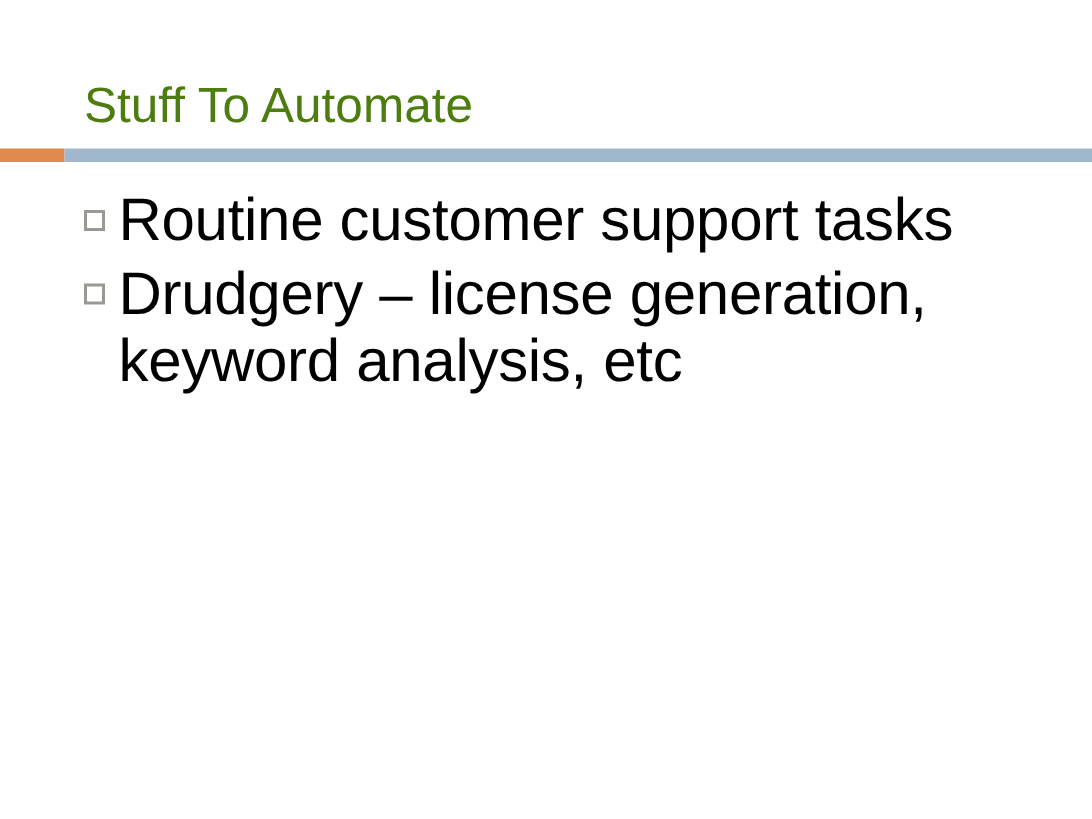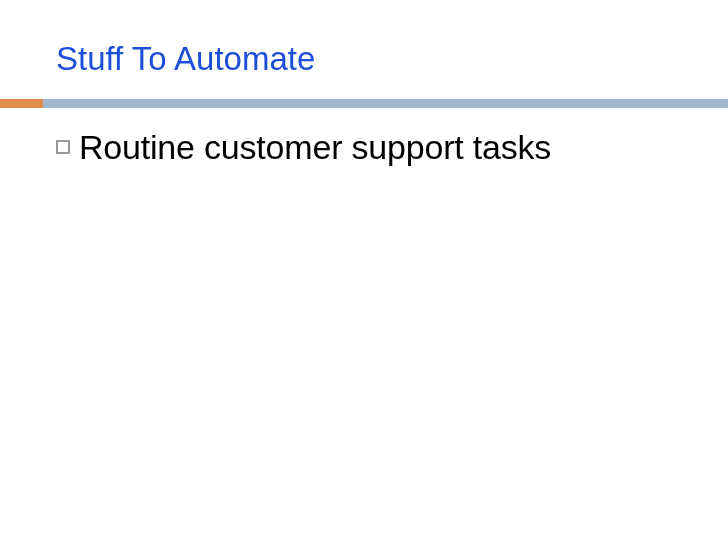--- a/index.html
+++ b/index.html
@@ -16,24 +16,24 @@
   .slide {
     position: relative;
     width: 728px;
     height: 546px;
     background: #ffffff;
     box-sizing: border-box;
   }
   .slide-title {
     position: absolute;
     left: 56px;
-    top: 39px;
+    top: 50px;
     font-size: 33px;
     line-height: 40px;
-    color: #1d4ed8;
+    color: #4d7c0f;
     font-weight: normal;
     letter-spacing: 0px;
     white-space: nowrap;
   }
   .rule-wrap {
     position: absolute;
     left: 0;
     top: 99px;
     width: 728px;
     height: 9px;
@@ -70,21 +70,21 @@
     width: 14px;
     height: 14px;
     border: 2px solid #9a9a94;
     box-sizing: border-box;
     margin-top: 15px;
     margin-right: 9px;
     background: #ffffff;
   }
   .bullet-text {
     flex: 1 1 auto;
-    font-size: 34px;
+    font-size: 40px;
     line-height: 45px;
     color: #000000;
     letter-spacing: -0.2px;
   }
 </style>
 </head>
 <body>
 
 <div class="slide">
 
@@ -95,16 +95,20 @@
     <div class="rule-main"></div>
   </div>
 
   <div class="body-list">
 
     <div class="bullet-item">
       <span class="bullet-marker"></span>
       <span class="bullet-text">Routine customer support tasks</span>
     </div>
 
+    <div class="bullet-item">
+      <span class="bullet-marker"></span>
+      <span class="bullet-text">Drudgery – license generation, keyword analysis, etc</span>
+    </div>
 
 
   </div>
 </div>
 
 </body></html>

